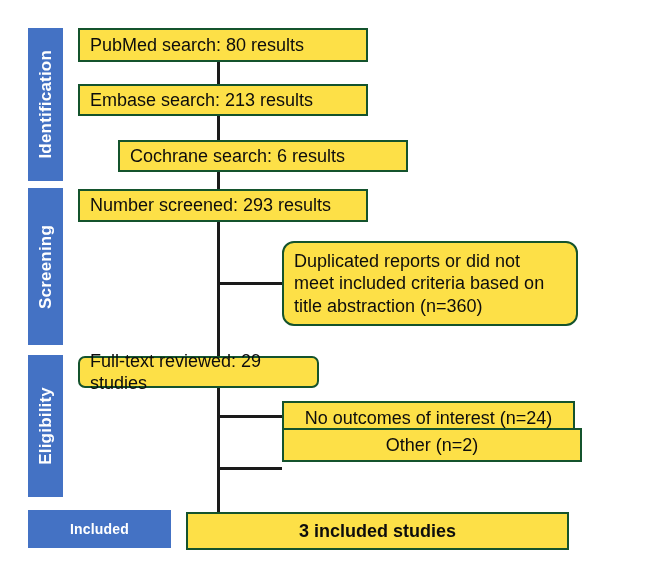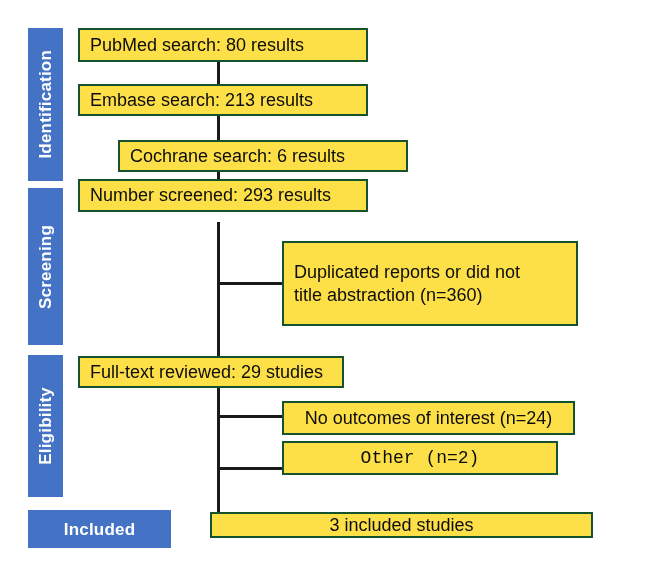--- a/index.html
+++ b/index.html
@@ -33,21 +33,21 @@
     display: block;
     writing-mode: vertical-rl;
     transform: rotate(180deg);
     white-space: nowrap;
     font-size: 17px;
     line-height: 1;
   }
   .stage-bar.horizontal span {
     display: block;
     white-space: nowrap;
-    font-size: 17px;
+    font-size: 14px;
     line-height: 1;
   }
 
   
   .flow-box {
     position: absolute;
     box-sizing: border-box;
     background: #fde047;
     border: 2px solid #14532d;
     display: flex;
@@ -122,40 +122,41 @@
   </div>
 
   <div class="flow-box left-text" style="left:78px; top:84px; width:290px; height:32px;">
     <span>Embase search: 213 results</span>
   </div>
 
   <div class="flow-box left-text" style="left:78px; top:140px; width:290px; height:32px;margin-left:40px;">
     <span>Cochrane search: 6 results</span>
   </div>
 
-  <div class="flow-box left-text" style="left:78px; top:179px; width:290px; height:33px;">
+  <div class="flow-box left-text" style="left:78px; top:189px; width:290px; height:33px;">
     <span>Number screened: 293 results</span>
   </div>
 
-  <div class="flow-box multiline" style="left:282px; top:241px; width:296px; height:85px;">
+  <div class="flow-box multiline" style="left:282px; top:241px; width:296px; height:85px;border-radius:12px;">
     <div>
       <span>Duplicated reports or did not</span>
+      <span>meet included criteria based on</span>
       <span>title abstraction (n=360)</span>
     </div>
   </div>
 
-  <div class="flow-box left-text" style="left:78px; top:356px; width:266px; height:32px;">
+  <div class="flow-box left-text" style="left:78px; top:356px; width:241px; height:32px;border-radius:7px;">
     <span>Full-text reviewed: 29 studies</span>
   </div>
 
   <div class="flow-box center-text" style="left:282px; top:401px; width:293px; height:34px;">
     <span>No outcomes of interest  (n=24)</span>
   </div>
 
-  <div class="flow-box center-text" style="left:282px; top:441px; width:276px; height:34px;font-family:Liberation Mono, monospace;">
+  <div class="flow-box center-text" style="left:282px; top:428px; width:300px; height:34px;">
     <span>Other (n=2)</span>
   </div>
 
-  <div class="flow-box center-text" style="left:210px; top:512px; width:383px; height:26px;">
+  <div class="flow-box center-text" style="left:186px; top:512px; width:383px; height:38px;font-weight:bold;">
     <span>3 included studies</span>
   </div>
 
 </div>
 
 </body></html>

